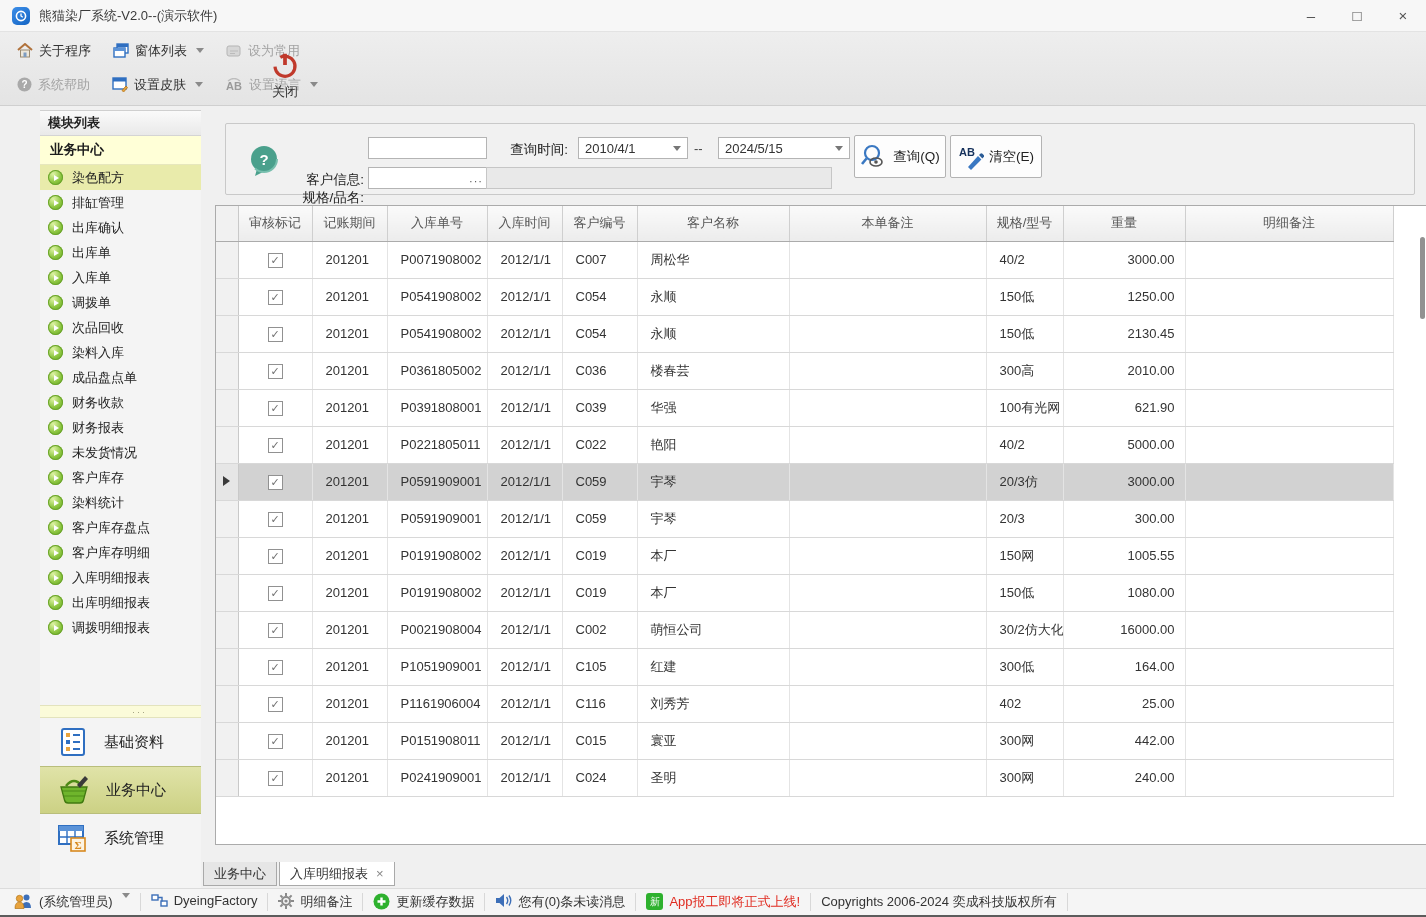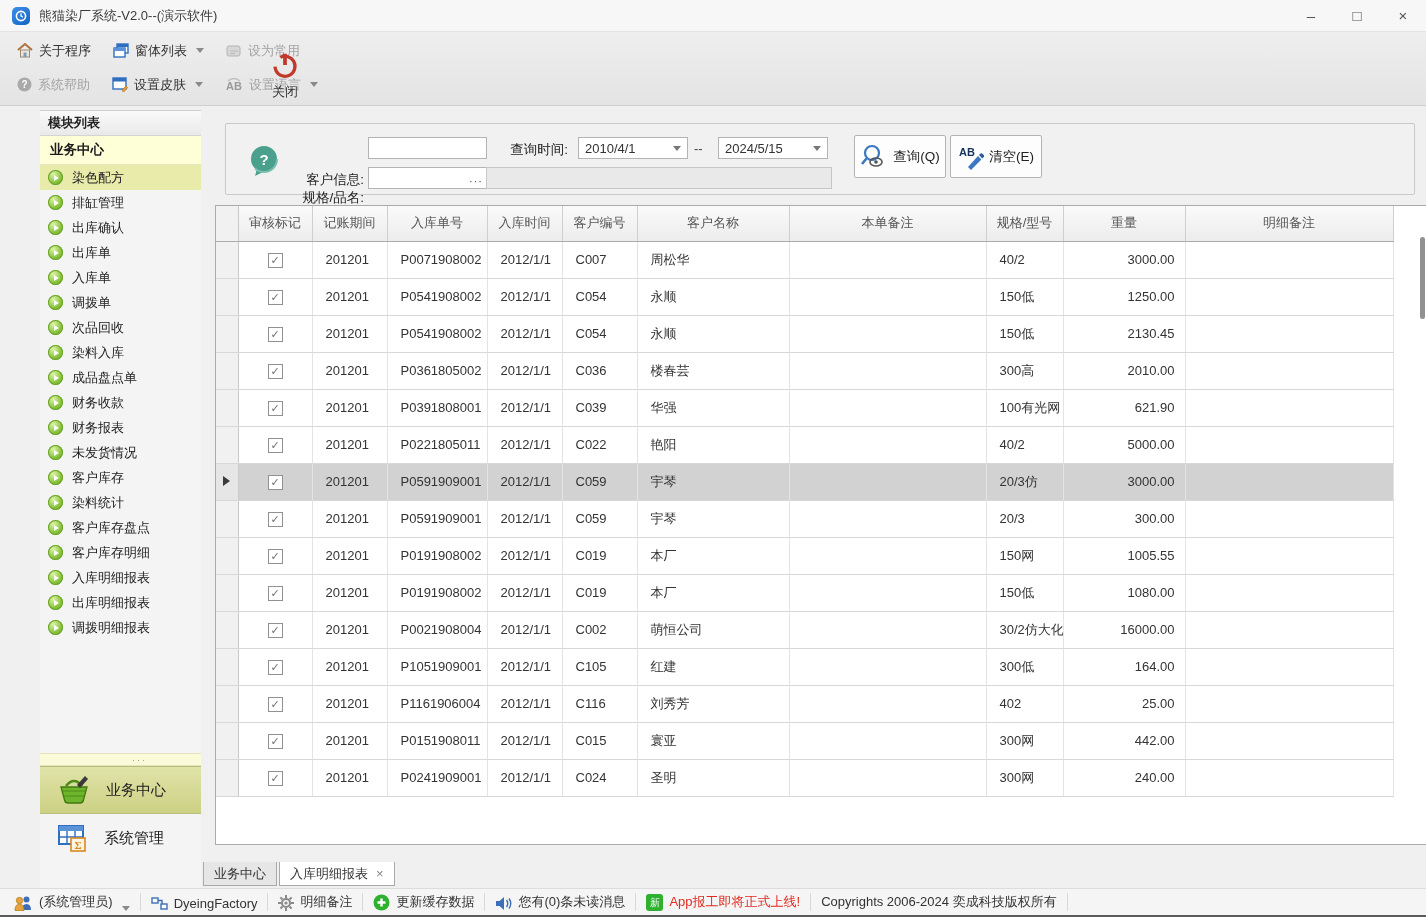--- a/index.html
+++ b/index.html
@@ -95,21 +95,21 @@
     display:flex; align-items:center; justify-content:center; font-size:12.5px; color:#222; }
   
   #tabstrip { position:absolute; left:201px; right:0; bottom:29px; height:26px; background:#f0f0f0; display:flex; align-items:flex-start; padding-left:2px; }
   .tab { height:24px; border:1px solid #a9a9a9; border-top:none; background:#e6e6e6; display:flex; align-items:center;
     gap:8px; padding:0 10px; color:#333; margin-right:2px; font-size:13px; }
   .tab.active { background:#fff; }
   .tab-close { color:#888; font-size:13px; }
   
   #statusbar { position:absolute; left:0; right:0; bottom:2px; height:27px; background:#f5f5f5;
     border-top:1px solid #dcdcdc; display:flex; align-items:center; padding-left:4px; }
-  .sb-item { display:flex; align-items:flex-end; gap:6px; padding:0 10px; height:18px;
+  .sb-item { display:flex; align-items:flex-start; gap:6px; padding:0 10px; height:18px;
     border-right:1px solid #d8d8d8; font-size:13px; color:#333; }
   .sb-item:last-child { }
   .promo-text { color:var(--promo-red,#e02b20); }
   .badge { width:17px; height:17px; border-radius:3px; background:var(--badge-green,#2eb12e); color:#fff;
     font-size:10px; display:flex; align-items:center; justify-content:center; }
   .bottom-edge { position:absolute; left:0; right:0; bottom:0; height:2px; background:#5c5c5c; }
   .edge-scroll { position:absolute; right:1px; top:237px; width:5px; height:82px; background:#919191; border-radius:3px; }
 </style>
 </head>
 <body>
@@ -280,20 +280,30 @@
         <span class="ball"></span>
         <span>出库明细报表</span>
       </div>
       <div class="side-item">
         <span class="ball"></span>
         <span>调拨明细报表</span>
       </div>
     </div>
   <div class="side-spacer"></div>
   <div class="side-splitter">···</div>
+  <div class="bottom-item">
+    <svg width="32" height="32" viewBox="0 0 32 32">
+      <rect x="5" y="3" width="22" height="26" rx="2" fill="#fff" stroke="#2f6fc1" stroke-width="2"></rect>
+      <rect x="9" y="7" width="4" height="4" fill="#e8a33d"></rect>
+        <rect x="9" y="14" width="4" height="4" fill="#2f6fc1"></rect>
+        <rect x="9" y="21" width="4" height="4" fill="#e8a33d"></rect>
+      <path d="M16 9h7M16 16h7M16 23h7" stroke="#2f6fc1" stroke-width="2"></path>
+    </svg>
+    <span>基础资料</span>
+  </div>
   <div class="bottom-item active">
     <svg width="34" height="32" viewBox="0 0 34 32">
       <path d="M9 12 Q17 2 25 12" fill="none" stroke="#4d8a16" stroke-width="2.4"></path>
       <path d="M4 13h26l-3.5 13q-.6 3-3.6 3H11.1q-3 0-3.6-3z" fill="#6fb52c" stroke="#417a10" stroke-width="1.3"></path>
       <path d="M5 17h24M6.2 22h21.6" stroke="#417a10" stroke-width="1" opacity="0.7"></path>
       <path d="M20 11 28 2l3 3-8 9z" fill="#3a3a3a"></path>
     </svg>
     <span>业务中心</span>
   </div>
   <div class="bottom-item">
@@ -320,21 +330,21 @@
       </svg>
     </div>
     <span class="s-label" style="left:60px; top:17px;margin-top:48px;">规格/品名:</span>
     <div class="s-input" style="left:142px; top:13px; width:119px;"></div>
     <span class="s-label" style="left:270px; top:17px; width:72px;">查询时间:</span>
     <div class="s-combo" style="left:352px; top:13px; width:110px;">
       <span>2010/4/1</span>
       <span class="caret-down"></span>
     </div>
     <span class="s-sep" style="left:468px; top:17px;">--</span>
-    <div class="s-combo" style="left:492px; top:13px; width:110px;gap:20px;">
+    <div class="s-combo" style="left:492px; top:13px; width:132px;gap:20px;">
       <span>2024/5/15</span>
       <span class="caret-down"></span>
     </div>
     <span class="s-label" style="left:60px; top:47px;">客户信息:</span>
     <div class="s-input" style="left:142px; top:43px; width:119px;">
       <span class="ellipsis">···</span>
     </div>
     <div class="s-disabled" style="left:260px; top:43px; width:346px;"></div>
     <div class="s-btn" style="left:628px; top:11px;">
       <svg width="28" height="26" viewBox="0 0 28 26">

